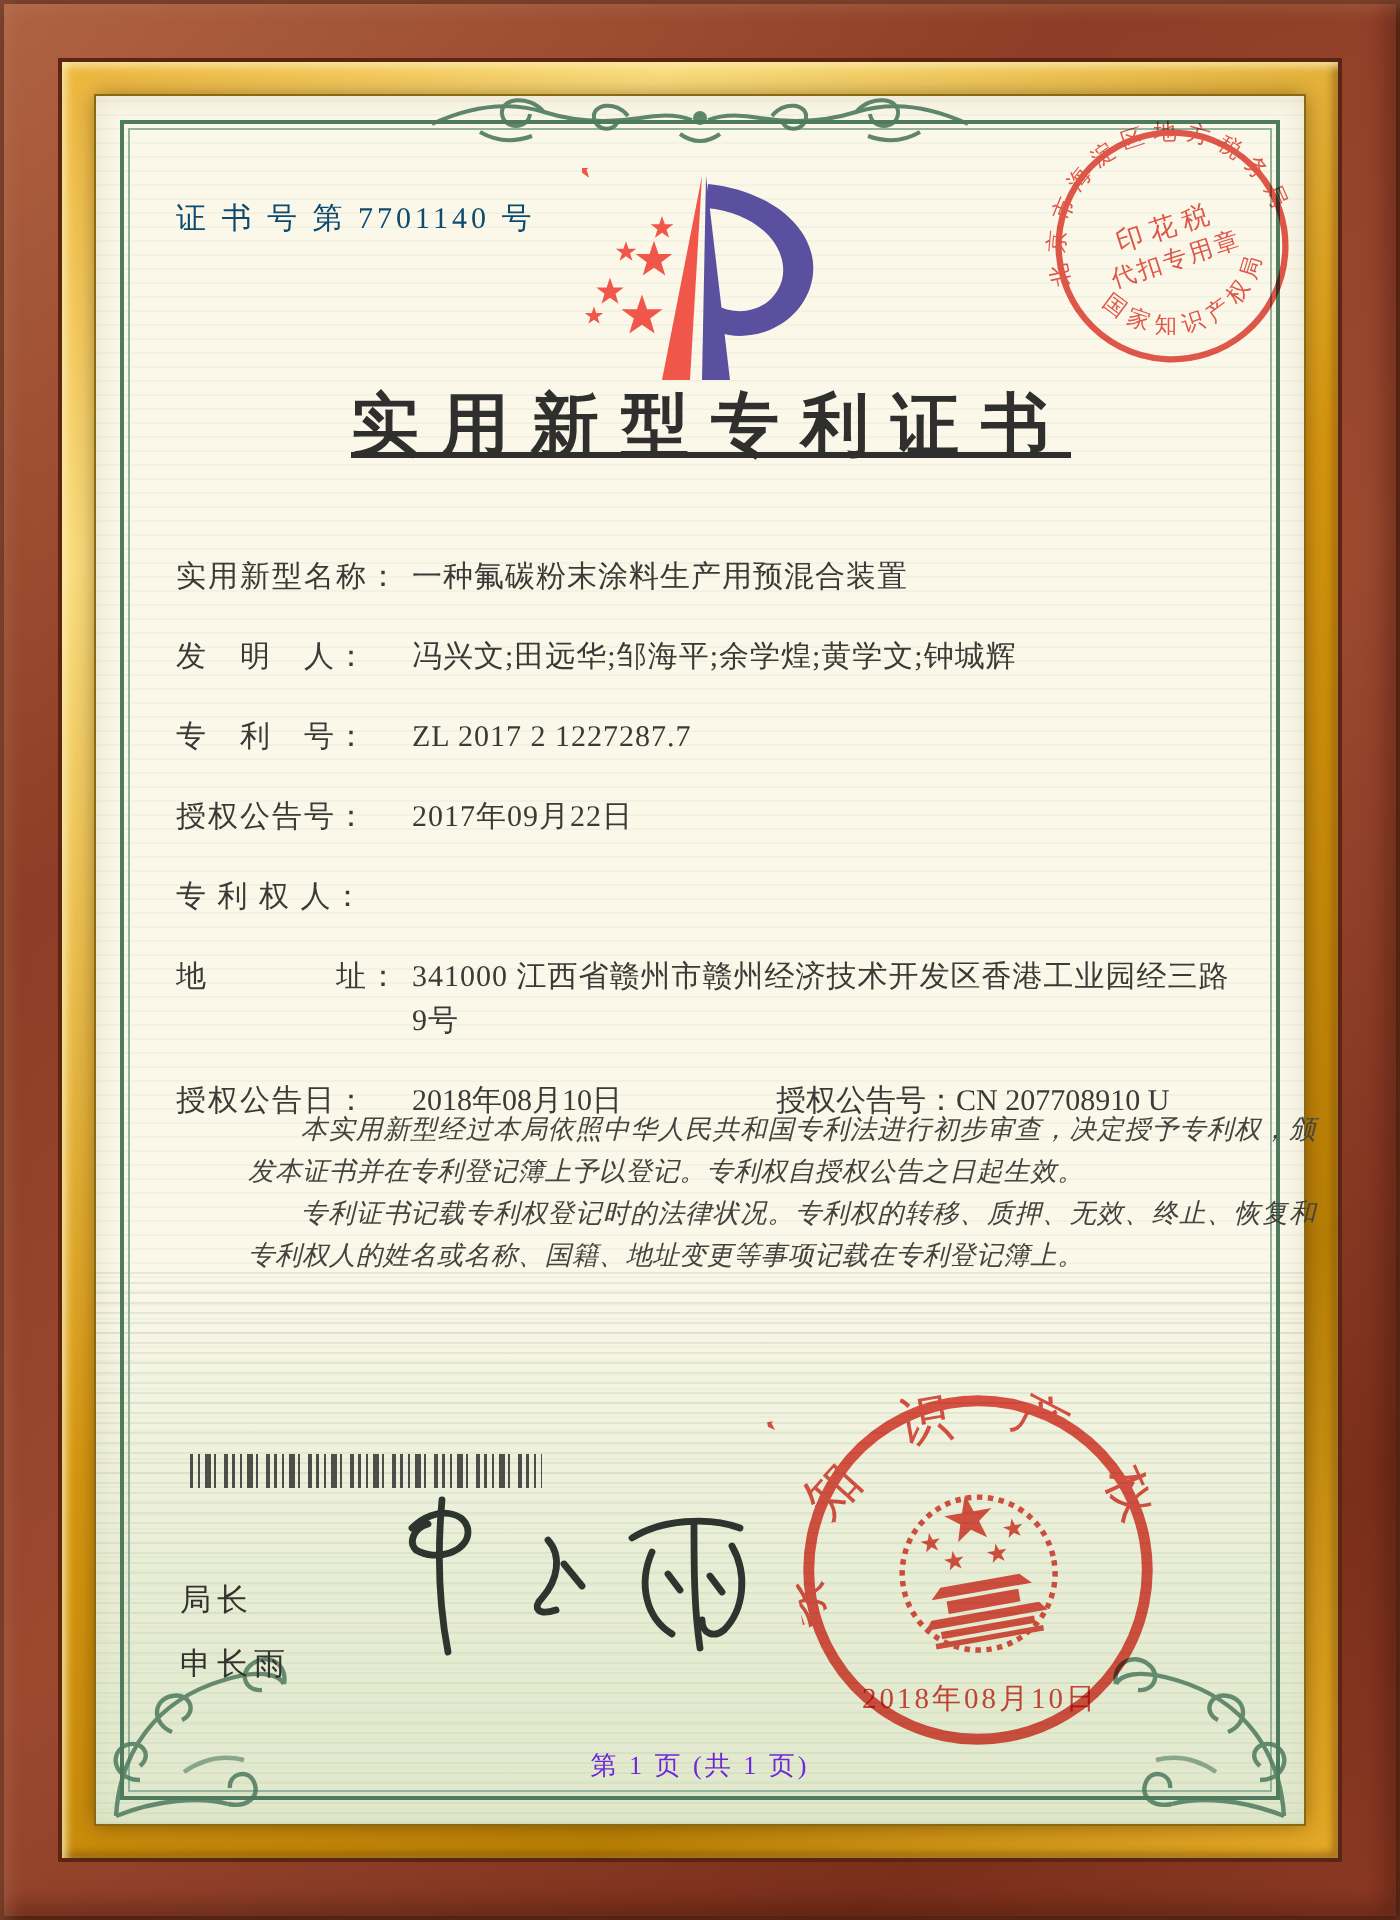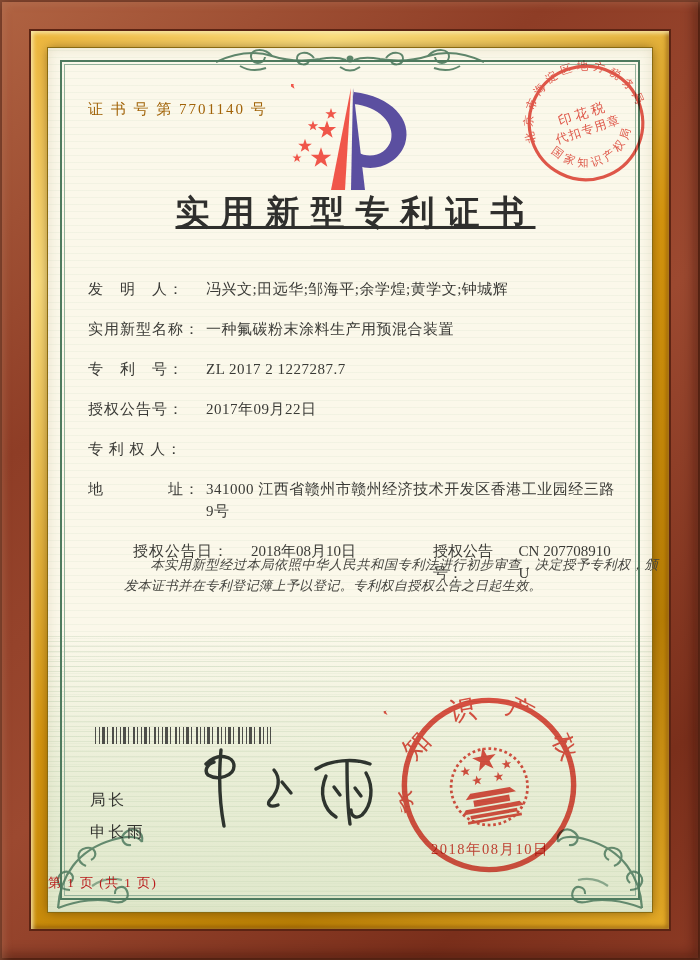--- a/index.html
+++ b/index.html
@@ -26,30 +26,30 @@
   
   .green-border{position:absolute;inset:12px;border:2px solid #4e7a5e;pointer-events:none;}
   .green-border::after{content:"";position:absolute;inset:2px;border:1px solid #93b29b;}
 
   .ornament-top{position:absolute;top:-4px;left:50%;transform:translateX(-50%);width:280px;height:36px;}
   .flourish{position:absolute;width:100px;height:100px;bottom:0;}
   .flourish.left{left:0;}
   .flourish.right{right:0;transform:scaleX(-1);}
 
   
-  .cert-no{position:absolute;left:40px;top:52px;font-size:15px;letter-spacing:2px;color:#a16207;}
+  .cert-no{position:absolute;left:40px;top:52px;font-size:15px;letter-spacing:2px;color:#0c4a6e;}
   .logo{position:absolute;left:243px;top:36px;width:135px;height:112px;}
   .title{position:absolute;left:0;right:0;top:142px;text-align:center;font-size:34px;font-weight:600;
     letter-spacing:11px;color:#2f2f2d;text-indent:11px;text-decoration:underline;}
 
   .fields{position:absolute;left:40px;top:230px;width:532px;font-size:15px;color:#3a3a36;}
   .row{display:flex;line-height:22px;margin-bottom:18px;}
   .lbl{width:118px;flex:none;white-space:pre;letter-spacing:1px;}
   .val{flex:1;letter-spacing:.5px;}
-  .grant-row{display:flex;line-height:22px;margin-left:45px;}
+  .grant-row{display:flex;line-height:22px;}
   .grant-pair{display:flex;}
   .grant-pair.first{width:300px;flex:none;}
 
   .paras{position:absolute;left:40px;top:506px;width:534px;font-size:13.2px;line-height:1.6;
     color:#44443f;font-style:italic;margin-left:36px;}
   .paras p{margin:0;text-indent:2em;text-align:justify;letter-spacing:.3px;}
 
   .barcode{position:absolute;left:47px;top:679px;width:176px;height:17px;opacity:.82;
     background:repeating-linear-gradient(90deg,
       #2b2b2b 0 1.5px,transparent 1.5px 4px,
@@ -64,22 +64,22 @@
   .signature{position:absolute;left:128px;top:694px;width:244px;height:96px;}
 
   .seal{position:absolute;left:350px;top:646px;width:182px;height:182px;
     mix-blend-mode:multiply;opacity:.93;transform:rotate(-10deg);}
   .seal-date{position:absolute;left:344px;top:792px;width:196px;text-align:center;
     font-size:14.5px;letter-spacing:1.5px;color:#d84a40;mix-blend-mode:multiply;}
 
   .tax-stamp{position:absolute;left:475px;top:12px;width:126px;height:126px;
     mix-blend-mode:multiply;opacity:.9;transform:rotate(-18deg);}
 
-  .footer{position:absolute;left:0;right:0;top:826px;font-size:13px;
-    letter-spacing:1.5px;color:#b91c1c;}
+  .footer{position:absolute;left:0;right:0;top:826px;text-align:center;font-size:13px;
+    letter-spacing:1.5px;color:#6d28d9;}
 </style>
 </head>
 <body>
 
 <div class="scene">
   <div class="wood"></div>
   <div class="gold"></div>
 
   <div class="paper">
     <div class="guilloche-bottom"></div>
@@ -152,26 +152,26 @@
       <text x="70" y="82" font-size="13.5" fill="#e0473c" text-anchor="middle" letter-spacing="1.5">代扣专用章</text>
       <text font-size="12.5" fill="#e0473c" letter-spacing="4" font-family="'Liberation Serif',serif">
         <textPath href="#taxBottom" startOffset="50%" text-anchor="middle">国家知识产权局</textPath>
       </text>
     </svg>
 
     <div class="title">实用新型专利证书</div>
 
     <div class="fields">
       <div class="row">
+        <span class="lbl">实用新型名称：</span>
+        <span class="val">一种氟碳粉末涂料生产用预混合装置</span>
+      </div>
+      <div class="row">
         <span class="lbl">发　明　人：</span>
         <span class="val">冯兴文;田远华;邹海平;余学煌;黄学文;钟城辉</span>
-      </div>
-      <div class="row">
-        <span class="lbl">实用新型名称：</span>
-        <span class="val">一种氟碳粉末涂料生产用预混合装置</span>
       </div>
       <div class="row">
         <span class="lbl">专　利　号：</span>
         <span class="val">ZL 2017 2 1227287.7</span>
       </div>
       <div class="row">
         <span class="lbl">授权公告号：</span>
         <span class="val">2017年09月22日</span>
       </div>
       <div class="row">
@@ -188,20 +188,21 @@
         </span>
         <span class="grant-pair">
           <span>授权公告号：</span>
           <span>CN 207708910 U</span>
         </span>
       </div>
     </div>
 
     <div class="paras">
       <p>本实用新型经过本局依照中华人民共和国专利法进行初步审查，决定授予专利权，颁发本证书并在专利登记簿上予以登记。专利权自授权公告之日起生效。</p>
+      <p>专利证书记载专利权登记时的法律状况。专利权的转移、质押、无效、终止、恢复和专利权人的姓名或名称、国籍、地址变更等事项记载在专利登记簿上。</p>
     </div>
 
     <div class="barcode"></div>
 
     <div class="signer">
       <div>局长</div>
       <div>申长雨</div>
     </div>
 
     <svg class="signature" viewBox="0 0 244 96">

